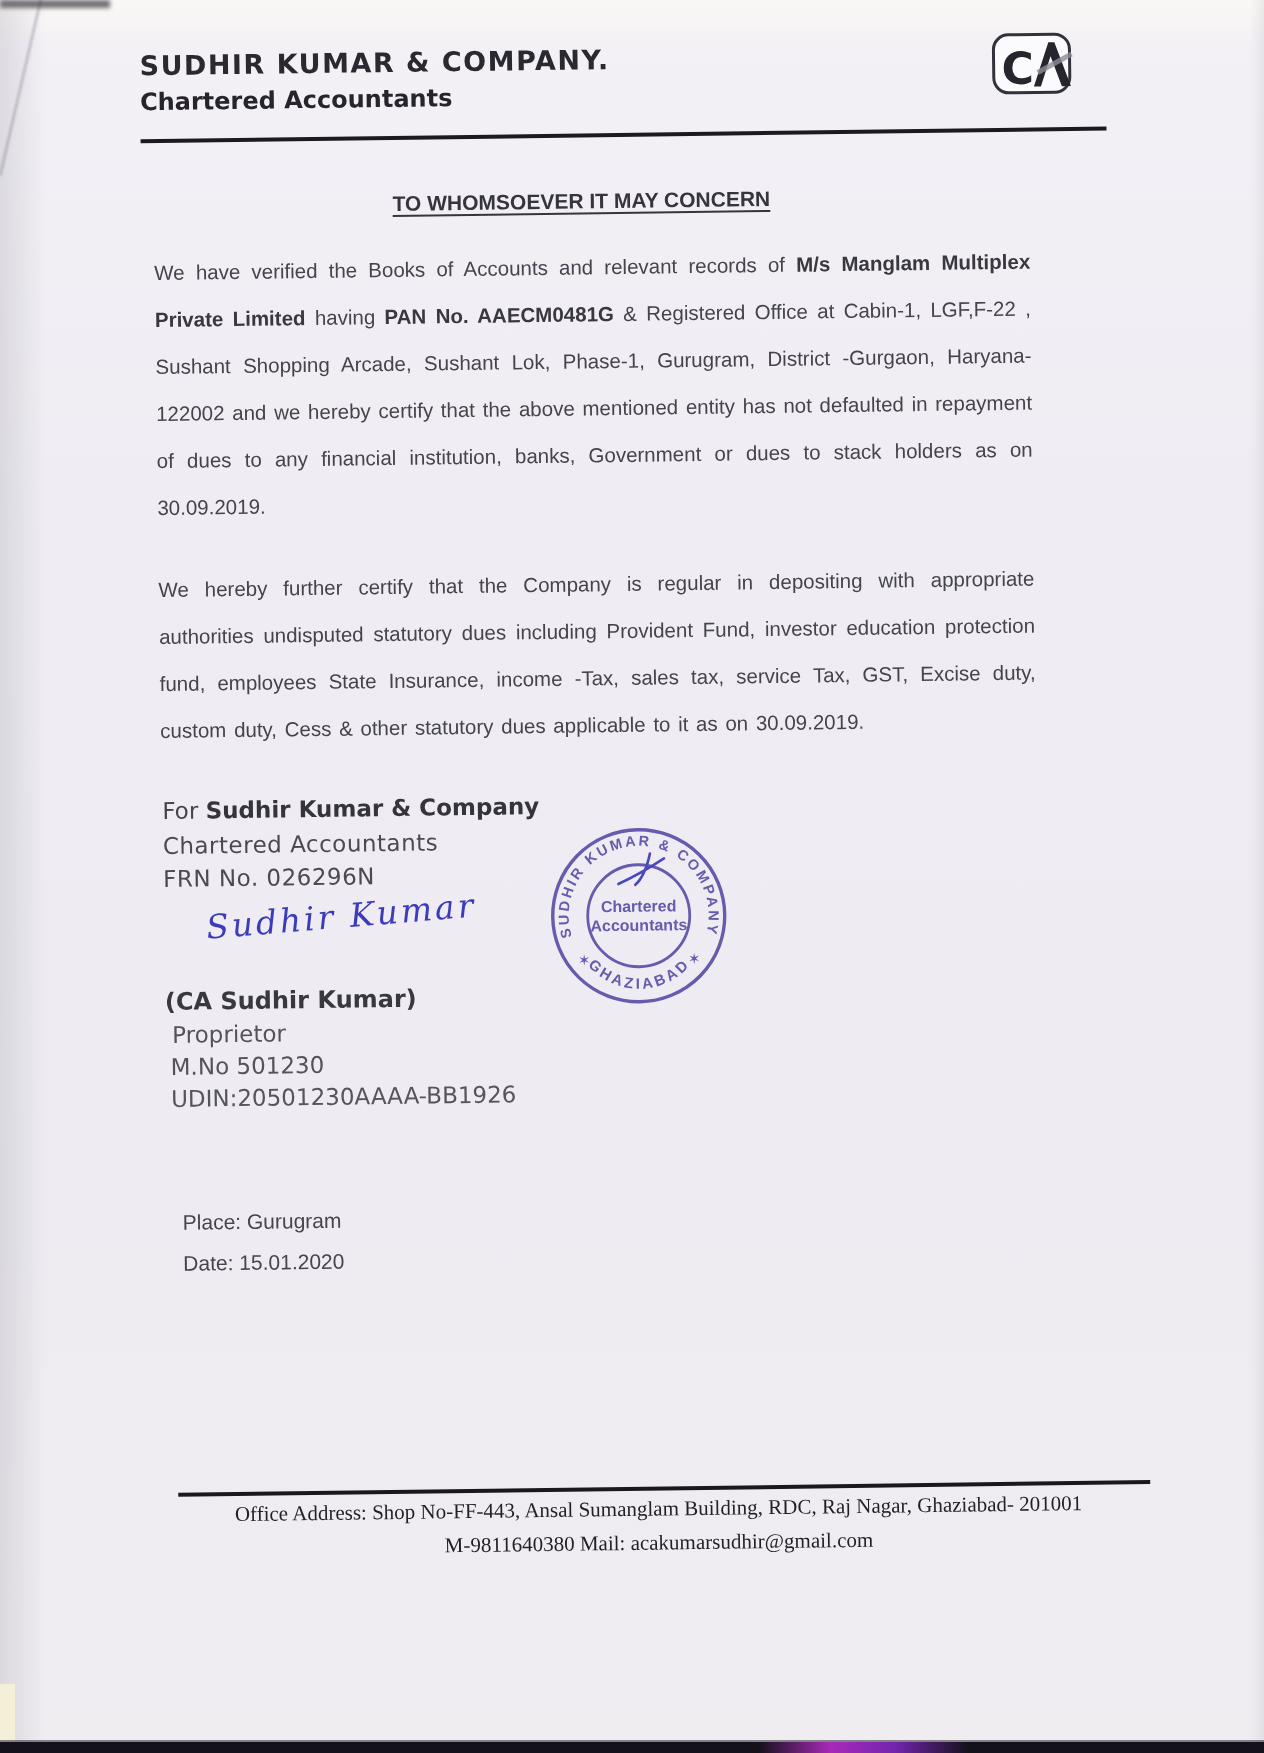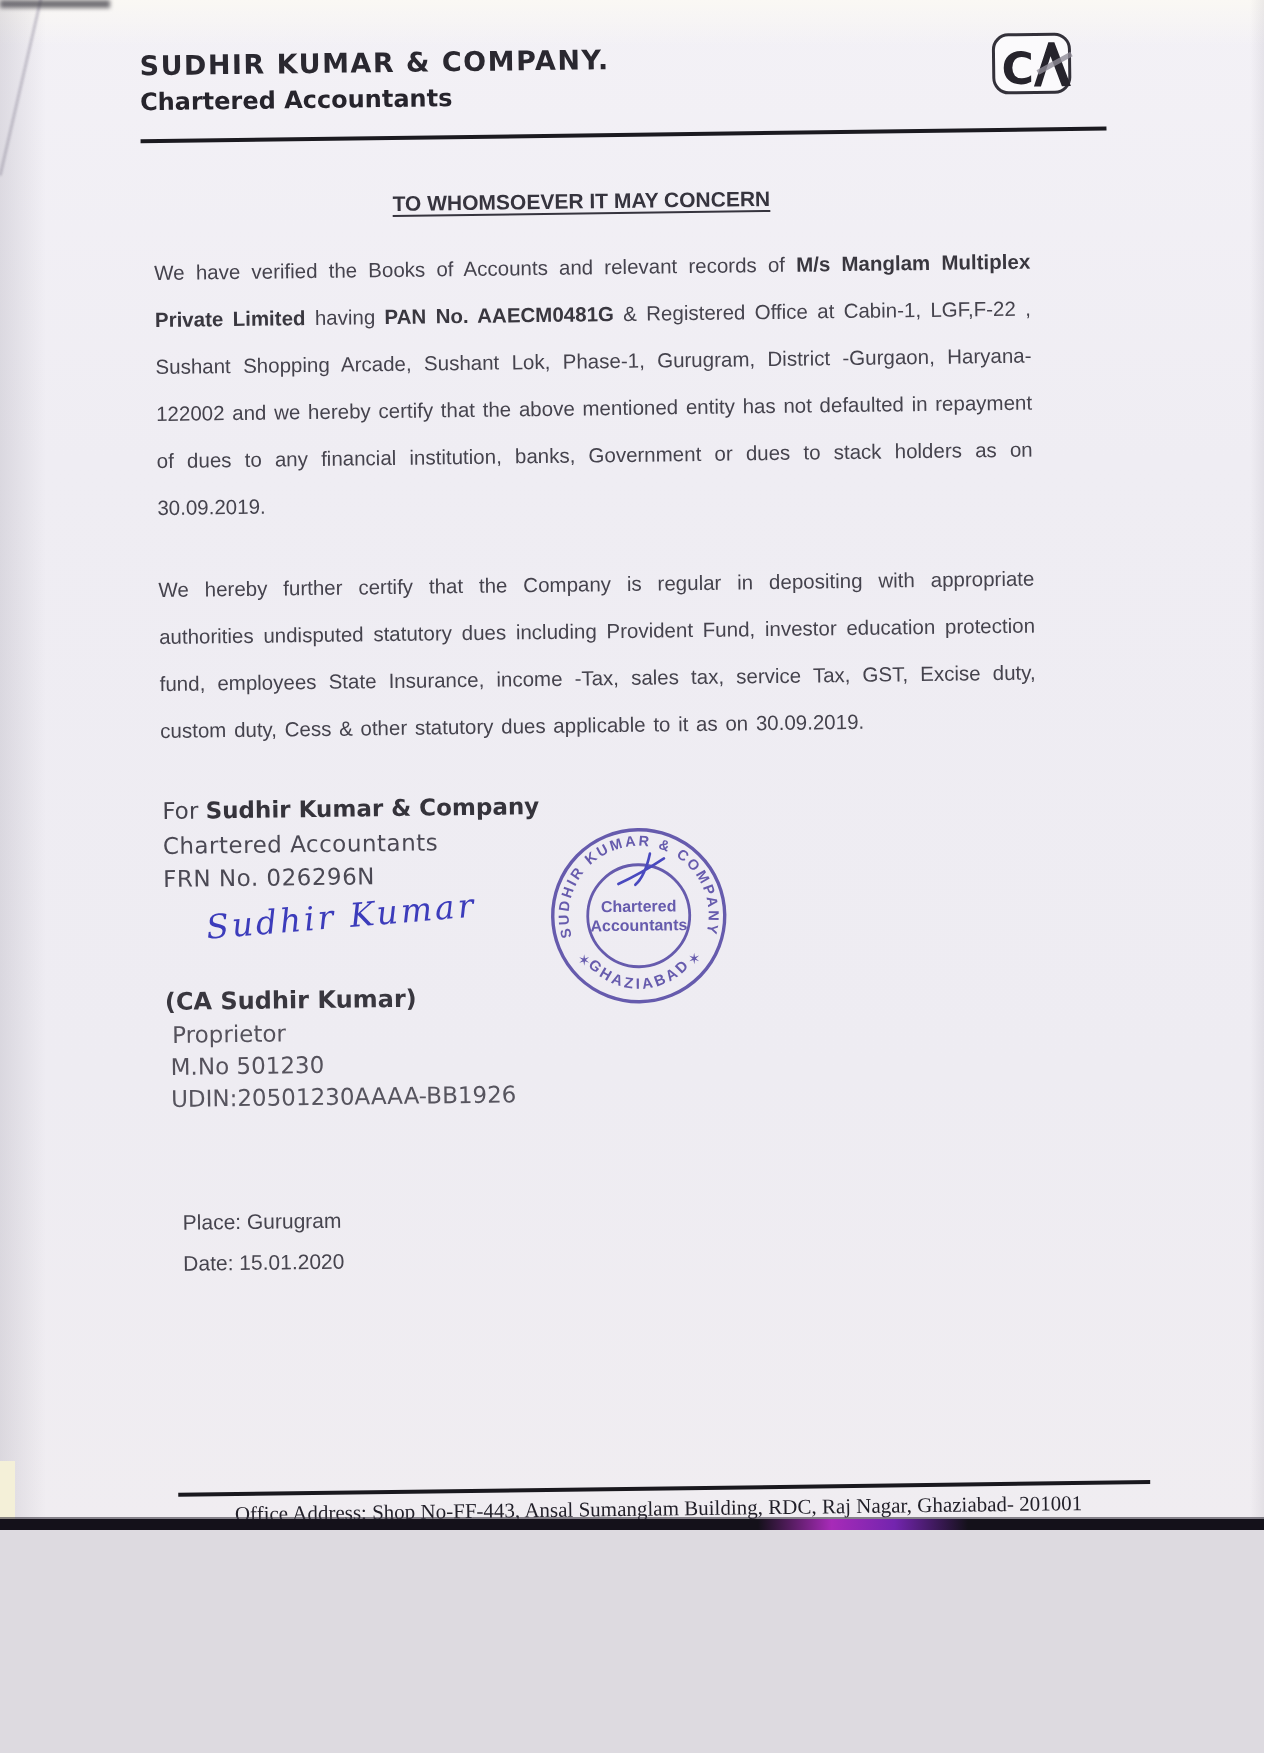--- a/index.html
+++ b/index.html
@@ -1,17 +1,17 @@
 <!DOCTYPE html>
 <html><head>
 <meta charset="utf-8">
 <style>
   html,body{margin:0;padding:0;}
   body{font-family:"Liberation Sans",sans-serif;background:#dddae0;}
-  .screen{position:relative;width:1264px;height:1530px;overflow:hidden;
+  .screen{position:relative;width:1264px;height:1753px;overflow:hidden;
           background:linear-gradient(180deg,#f3f1f6 0%,#efedf3 30%,#eeecf2 70%,#f0edf1 100%);}
 
   
   .top-strip{position:absolute;left:0;top:0;width:100%;height:46px;
              background:linear-gradient(180deg,#faf8f4 0%,rgba(250,248,244,0) 100%);}
   .topleft-smudge{position:absolute;left:0;top:0;width:110px;height:8px;background:#44424a;
                   filter:blur(2px);opacity:.75;}
   .paper-edge{position:absolute;left:20px;top:-12px;width:3px;height:190px;background:#b6b2bf;
               transform:rotate(13deg);opacity:.7;filter:blur(1px);}
   .left-shade{position:absolute;left:0;top:0;width:46px;height:100%;

